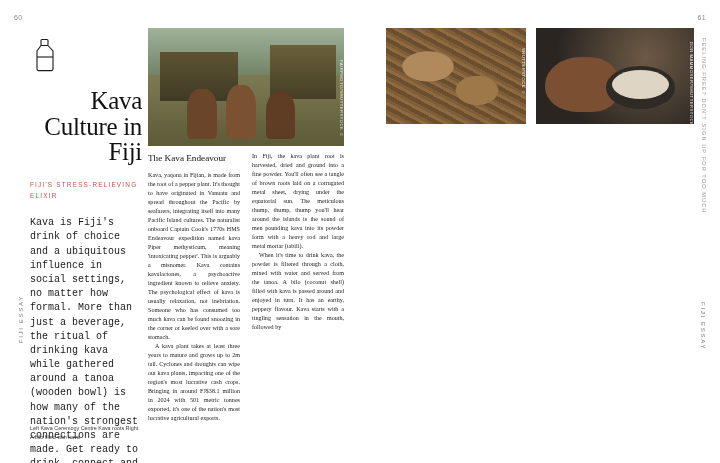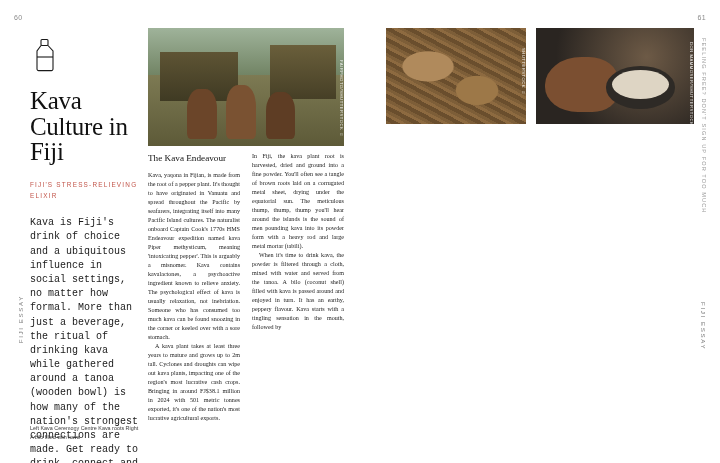--- a/index.html
+++ b/index.html
@@ -72,20 +72,21 @@
   }
   .bottle-icon { margin-bottom: 12px; }
   .big-title {
     font-family: "Liberation Serif", serif;
     font-size: 25px;
     line-height: 1.02;
     color: #111;
     margin: 0 0 14px 0;
     font-weight: normal;
     letter-spacing: -0.3px;
+    text-align: right;
   }
   .kicker {
     font-family: "Liberation Sans", sans-serif;
     font-size: 6.4px;
     letter-spacing: 1.2px;
     line-height: 1.85;
     color: #c2554a;
     text-transform: uppercase;
     margin-bottom: 14px;
   }

